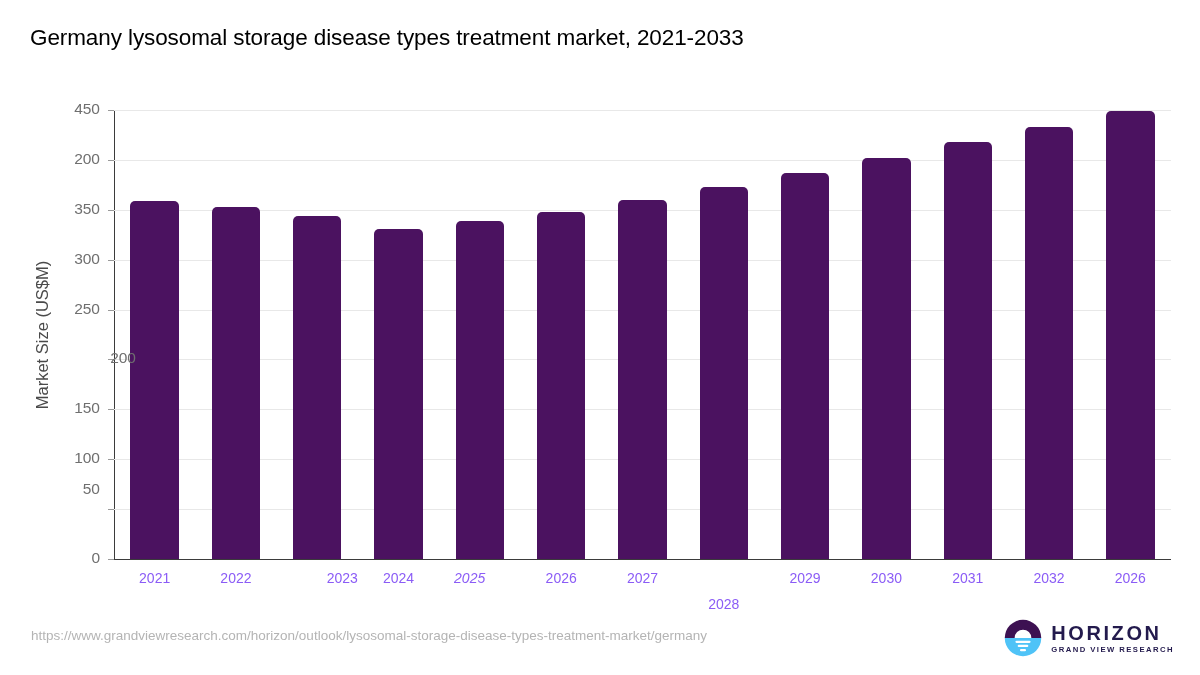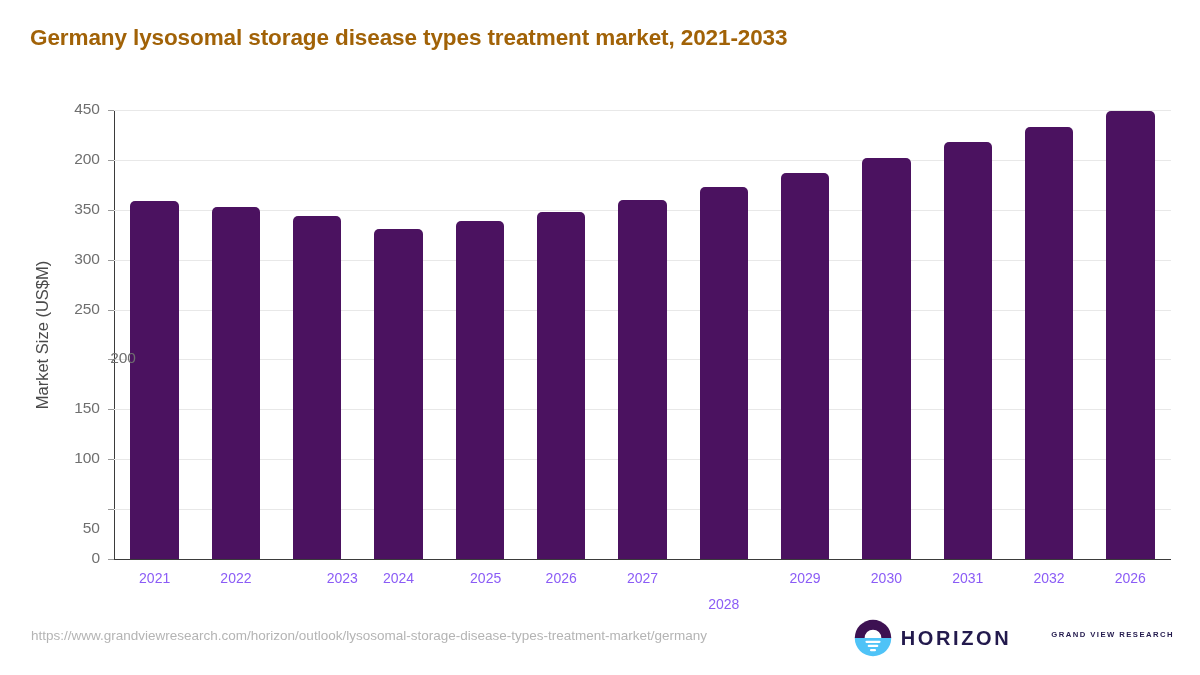--- a/index.html
+++ b/index.html
@@ -22,22 +22,22 @@
     border-radius: 10px;
     overflow: hidden;
   }
 
   
   #chart-title {
     position: absolute;
     left: 30px;
     top: 25px;
     font-size: 22.5px;
-    font-weight: bold;
-    color: #a16207;
+    font-weight: normal;
+    color: #000000;
     letter-spacing: -0.1px;
     white-space: nowrap;
   }
 
   
   #plot-area {
     position: absolute;
     left: 114px;
     top: 110px;
     width: 1057px;
@@ -138,24 +138,23 @@
     align-items: center;
     gap: 9px;
   }
   #logo-mark {
     width: 38px;
     height: 38px;
     flex: 0 0 38px;
   }
   #logo-text {
     display: flex;
-    flex-direction: row;
+    flex-direction: column;
     justify-content: flex-start;
     line-height: 1;
-    gap: 40px;
   }
   #logo-wordmark {
     font-size: 20px;
     font-weight: bold;
     letter-spacing: 2.6px;
     color: #231a4d;
   }
   #logo-tagline {
     font-size: 7.7px;
     font-weight: bold;
@@ -212,36 +211,36 @@
         <div class="bar" title="2029: 387" style="left: 666.926px; width: 48.3781px; height: 386.14px; background: rgb(75, 18, 96);"></div>
         <div class="bar" title="2030: 402" style="left: 748.234px; width: 48.3781px; height: 401.107px; background: rgb(75, 18, 96);"></div>
         <div class="bar" title="2031: 418" style="left: 829.542px; width: 48.3781px; height: 417.071px; background: rgb(75, 18, 96);"></div>
         <div class="bar" title="2032: 433" style="left: 910.849px; width: 48.3781px; height: 432.038px; background: rgb(75, 18, 96);"></div>
         <div class="bar" title="2033: 449" style="left: 992.157px; width: 48.3781px; height: 448.002px; background: rgb(75, 18, 96);"></div>
       </div>
   </div>
 
   <div id="y-labels">
       <div class="y-tick-label" style="right: auto; top: 549px; left: 0px; width: 100px;">0</div>
-      <div class="y-tick-label" style="right: auto; top: 519px; left: 0px; width: 100px;">50</div>
+      <div class="y-tick-label" style="right: auto; top: 480px; left: 0px; width: 100px;">50</div>
       <div class="y-tick-label" style="right: auto; top: 449.222px; left: 0px; width: 100px;">100</div>
       <div class="y-tick-label" style="right: auto; top: 399.333px; left: 0px; width: 100px;">150</div>
       <div class="y-tick-label" style="right: auto; top: 349.444px; left: 0px; width: 100px; margin-left: 36px;">200</div>
       <div class="y-tick-label" style="right: auto; top: 299.556px; left: 0px; width: 100px;">250</div>
       <div class="y-tick-label" style="right: auto; top: 249.667px; left: 0px; width: 100px;">300</div>
       <div class="y-tick-label" style="right: auto; top: 199.778px; left: 0px; width: 100px;">350</div>
       <div class="y-tick-label" style="right: auto; top: 149.889px; left: 0px; width: 100px;">200</div>
       <div class="y-tick-label" style="right: auto; top: 100px; left: 0px; width: 100px;">450</div>
     </div>
   <div id="x-labels">
       <div class="x-tick-label" style="left: 114px; width: 81.3077px;">2021</div>
       <div class="x-tick-label" style="left: 195.308px; width: 81.3077px;">2022</div>
       <div class="x-tick-label" style="left: 276.615px; width: 81.3077px; text-align: right;">2023</div>
       <div class="x-tick-label" style="left: 357.923px; width: 81.3077px;">2024</div>
-      <div class="x-tick-label" style="left: 445px; width: 81.3077px;">2025</div>
+      <div class="x-tick-label" style="left: 429px; width: 81.3077px; font-style: italic;">2025</div>
       <div class="x-tick-label" style="left: 520.538px; width: 81.3077px;">2026</div>
       <div class="x-tick-label" style="left: 601.846px; width: 81.3077px;">2027</div>
       <div class="x-tick-label" style="left: 683.154px; width: 81.3077px; margin-top: 26px;">2028</div>
       <div class="x-tick-label" style="left: 764.462px; width: 81.3077px;">2029</div>
       <div class="x-tick-label" style="left: 845.769px; width: 81.3077px;">2030</div>
       <div class="x-tick-label" style="left: 927.077px; width: 81.3077px;">2031</div>
       <div class="x-tick-label" style="left: 1008.38px; width: 81.3077px;">2032</div>
       <div class="x-tick-label" style="left: 1089.69px; width: 81.3077px;">2026</div>
     </div>
 

